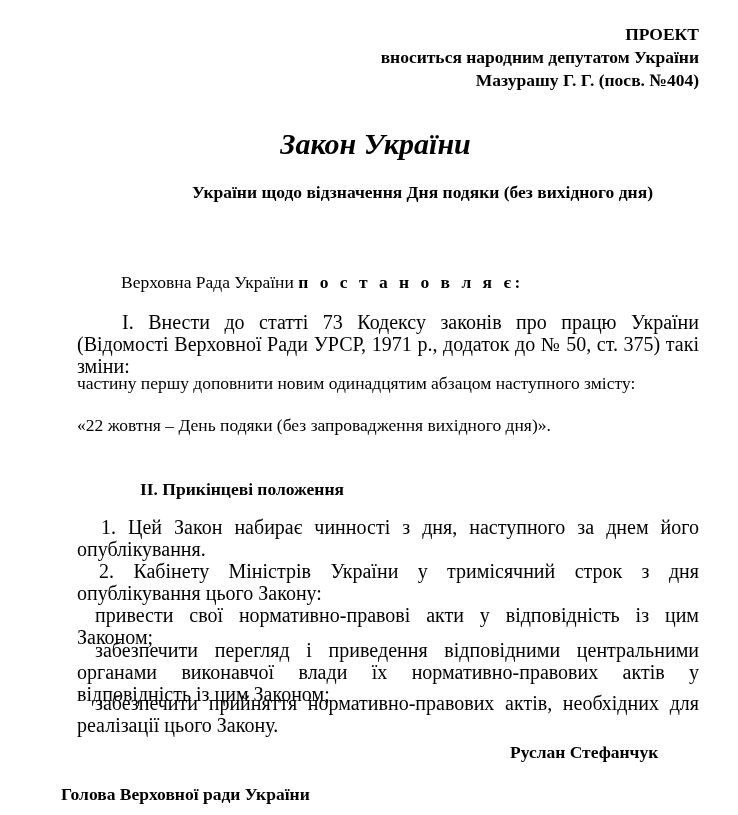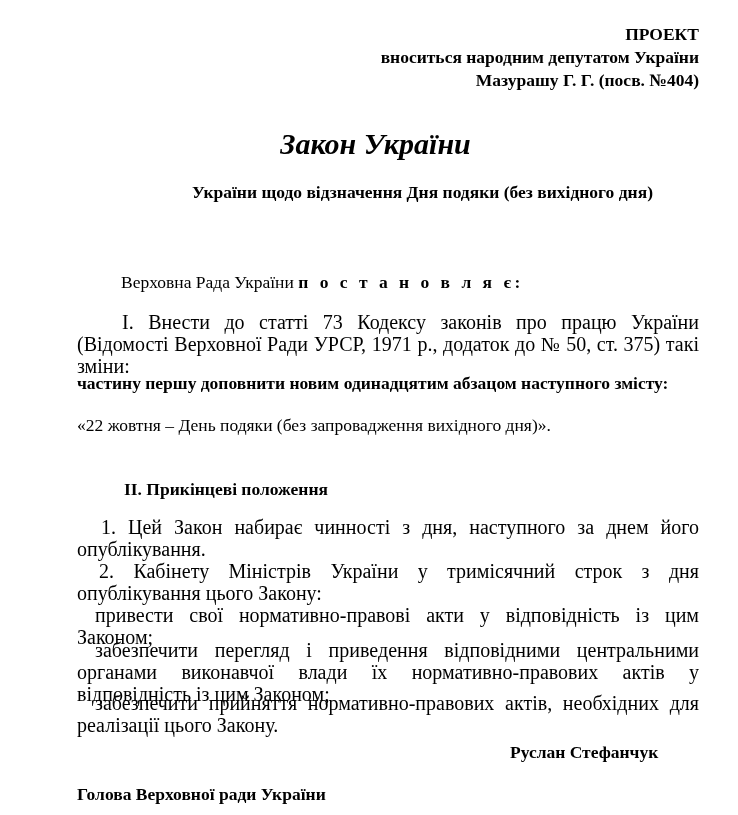--- a/index.html
+++ b/index.html
@@ -43,30 +43,30 @@
 <div class="subtitle">
   <div>України щодо відзначення Дня подяки (без вихідного дня)</div>
 </div>
 
 <div class="abs body-text" style="left:121px; top:271px;">
   <span>Верховна Рада України </span><span class="spaced">п о с т а н о в л я є:</span>
 </div>
 
 <div class="just" style="top:311px; text-indent:45px;">I. Внести до статті 73 Кодексу законів про працю України (Відомості Верховної Ради УРСР, 1971 р., додаток до № 50, ст. 375) такі зміни:</div>
 
-<div class="abs body-text" style="left:77px; top:372px;font-weight:bold;">частину першу доповнити новим одинадцятим абзацом наступного змісту:</div>
+<div class="abs body-text" style="left:77px; top:372px;">частину першу доповнити новим одинадцятим абзацом наступного змісту:</div>
 
 <div class="abs body-text" style="left:77px; top:414px;">«22 жовтня – День подяки (без запровадження вихідного дня)».</div>
 
-<div class="abs body-text bold" style="left:124px; top:478px;">II. Прикінцеві положення</div>
+<div class="abs body-text bold" style="left:140px; top:478px;">II. Прикінцеві положення</div>
 
 <div class="just" style="top:516px; text-indent:24px;">1. Цей Закон набирає чинності з дня, наступного за днем його опублікування.</div>
 
 <div class="just" style="top:560px; text-indent:22px;">2. Кабінету Міністрів України у тримісячний строк з дня опублікування цього Закону:</div>
 
 <div class="just" style="top:604px; text-indent:18px;">привести свої нормативно-правові акти у відповідність із цим Законом;</div>
 
 <div class="just" style="top:639px; text-indent:18px;">забезпечити перегляд і приведення відповідними центральними органами виконавчої влади їх нормативно-правових актів у відповідність із цим Законом;</div>
 
 <div class="just" style="top:692px; text-indent:18px;">забезпечити прийняття нормативно-правових актів, необхідних для реалізації цього Закону.</div>
 
-<div class="abs body-text bold" style="left:77px; top:783px;">Голова Верховної ради України</div>
+<div class="abs body-text bold" style="left:61px; top:783px;">Голова Верховної ради України</div>
 <div class="abs body-text bold" style="left:510px; top:741px;">Руслан Стефанчук</div>
 
 </body></html>

